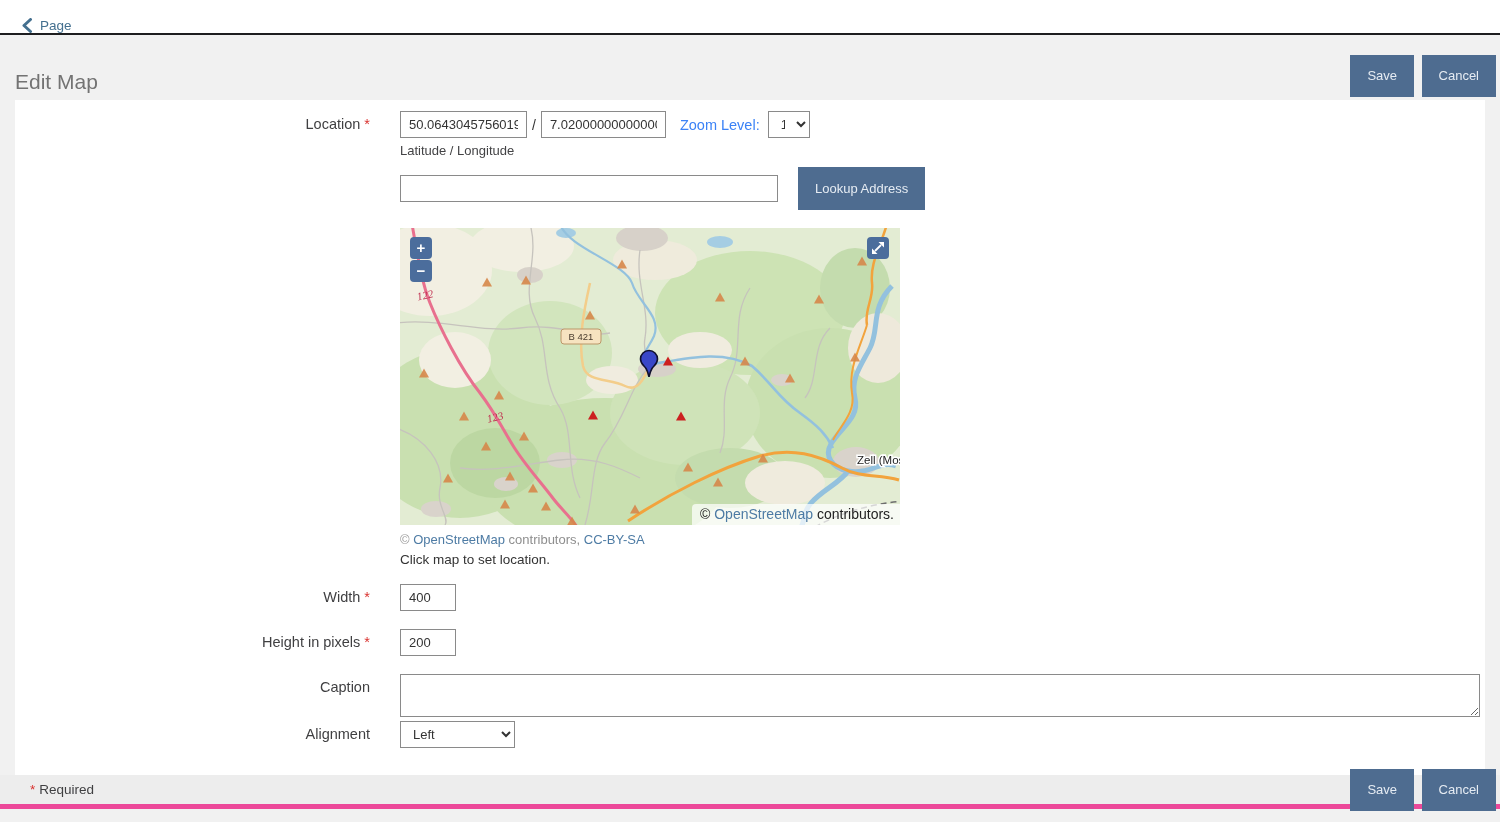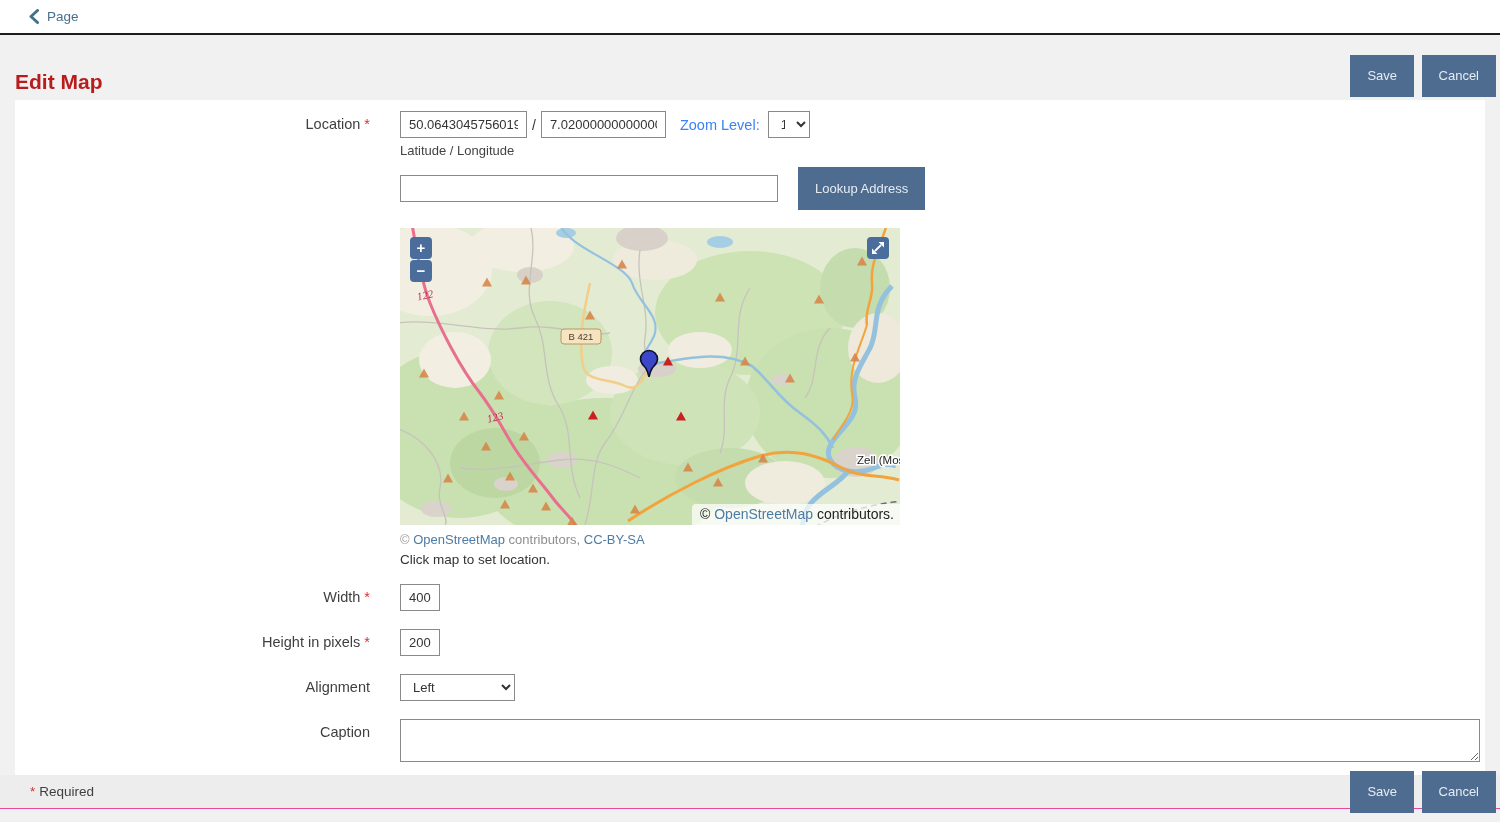--- a/index.html
+++ b/index.html
@@ -5,34 +5,34 @@
   * { box-sizing: border-box; margin: 0; padding: 0; }
   html, body { width: 1500px; height: 822px; overflow: hidden; }
   body {
     font-family: "Liberation Sans", sans-serif;
     background: #f1f1f1;
     color: #3f3f41;
   }
   
   .topbar {
     height: 33px; background: #ffffff;
-    display: flex; align-items: center;
-    padding-left: 28px;
+    display: flex; align-items: flex-end;
+    padding-left: 21px;
   }
   .breadcrumb {
     display: inline-flex; align-items: center; gap: 7px;
     color: #44708f; font-size: 13.5px; text-decoration: none; cursor: pointer;
   }
   .topbar-rule { height: 2px; background: #1d1d1f; }
   
   .page-header {
     height: 65px; display: flex; align-items: flex-end;
     justify-content: space-between; padding: 0 4px 3px 15px;
   }
-  .page-title { font-size: 21px; font-weight: 700; color: #b91c1c; padding-bottom: 3px; }
+  .page-title { font-size: 21px; font-weight: 400; color: #737373; padding-bottom: 3px; }
   .btn {
     display: inline-block; background: #4e6c90; color: #e6ecf3;
     font-size: 13px; line-height: 26px; padding: 8px 17px;
     border: none; cursor: pointer; font-family: inherit;
   }
   .btn + .btn { margin-left: 3px; }
   
   .panel { margin: 0 15px; background: #ffffff; padding: 11px 0 9px 0; min-height: 670px; }
   .row { display: flex; }
   .row .lbl {
@@ -47,21 +47,21 @@
     font-size: 13px; font-family: inherit; height: 27px; padding: 0 8px;
   }
   .inline { display: flex; align-items: center; }
   .lat-input { width: 127px; }
   .lng-input { width: 125px; }
   .sep { margin: 0 5px; font-size: 14px; color: #333; }
   .zoom-lbl { margin-left: 14px; margin-right: 8px; font-size: 14.5px; color: #3b82f6; }
   .zoom-select { width: 42px; }
   .addr-input { width: 378px; }
   .lookup-btn { margin-left: 20px; line-height: 27px; }
-  .num-input { width: 40px; text-align: left; padding-right: 10px; }
+  .num-input { width: 56px; text-align: left; padding-right: 10px; }
   .align-select { width: 115px; }
   textarea.caption { width: 1080px; height: 43px; padding: 4px 8px; resize: both; }
   
   .row-location .ctl { padding-bottom: 9px; }
   .row-address .ctl { padding-bottom: 18px; }
   .row-map .ctl { padding-bottom: 17px; }
   .row-width .ctl, .row-height .ctl, .row-align .ctl { padding-bottom: 18px; }
   
   .map-frame { position: relative; width: 500px; height: 297px; overflow: hidden; background: #e3ecd3; }
   .map-frame svg { display: block; }
@@ -78,21 +78,21 @@
     position: absolute; right: 0; bottom: 0;
     background: rgba(255,255,255,0.72); padding: 2px 6px 3px 8px;
     font-size: 14px; color: #222; border-top-left-radius: 4px;
   }
   .map-attrib a, .attrib-line a { color: #4d7ba4; text-decoration: none; cursor: pointer; }
   .attrib-line { font-size: 13px; color: #8e8e8e; margin-top: 7px; }
   .attrib-line .copy { color: #9a9a9a; }
   .hint { font-size: 13.5px; color: #333; margin-top: 5px; }
   
   .footer-bar {
-    height: 34px; background: #ededed; border-bottom: 1px solid #ec4899;
+    height: 34px; background: #ededed; border-bottom: 5px solid #ec4899;
     display: flex; align-items: center; justify-content: space-between;
     padding: 0 4px 0 30px;
   }
   .required-note { font-size: 13.5px; color: #3f3f41; }
   .required-note .req { margin: 0 4px 0 0; }
 </style>
 </head>
 <body>
 
 <div class="topbar">
@@ -297,40 +297,40 @@
 
   <div class="row row-height">
     <div class="lbl">
       <span>Height in pixels</span><span class="req">*</span>
     </div>
     <div class="ctl">
       <input type="text" class="num-input" value="200" style="">
     </div>
   </div>
 
+  <div class="row row-caption">
+    <div class="lbl">
+      <span>Caption</span>
+    </div>
+    <div class="ctl">
+      <textarea class="caption" style=""></textarea>
+    </div>
+  </div>
+
   <div class="row row-align">
     <div class="lbl">
       <span>Alignment</span>
     </div>
     <div class="ctl">
       <select class="align-select">
         <option>Left</option>
       </select>
     </div>
   </div>
 
-  <div class="row row-caption">
-    <div class="lbl">
-      <span>Caption</span>
-    </div>
-    <div class="ctl">
-      <textarea class="caption" style=""></textarea>
-    </div>
-  </div>
-
 </div>
 
 <div class="footer-bar">
   <div class="required-note">
     <span class="req">*</span><span>Required</span>
   </div>
   <div>
     <button class="btn">Save</button>
     <button class="btn">Cancel</button>
   </div>

